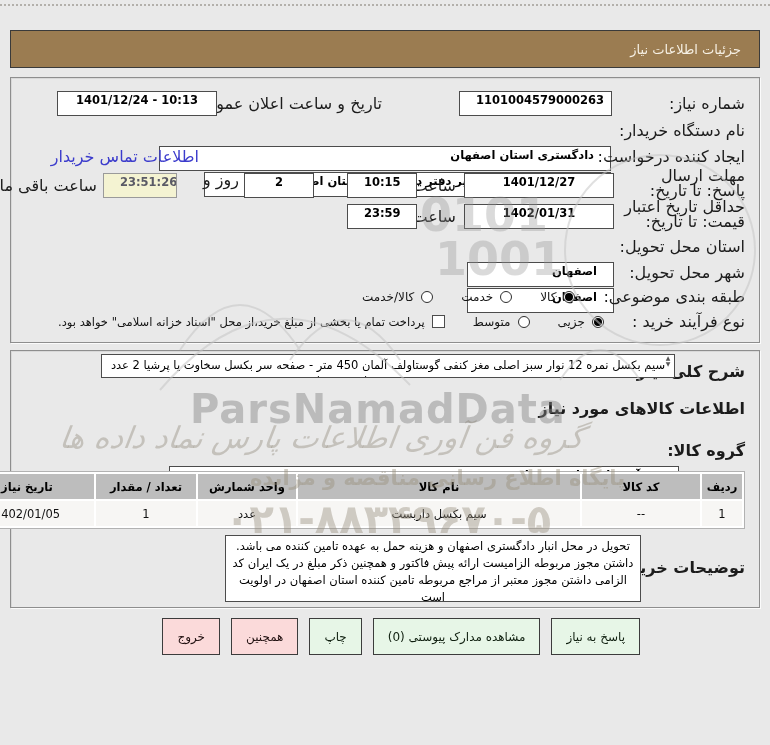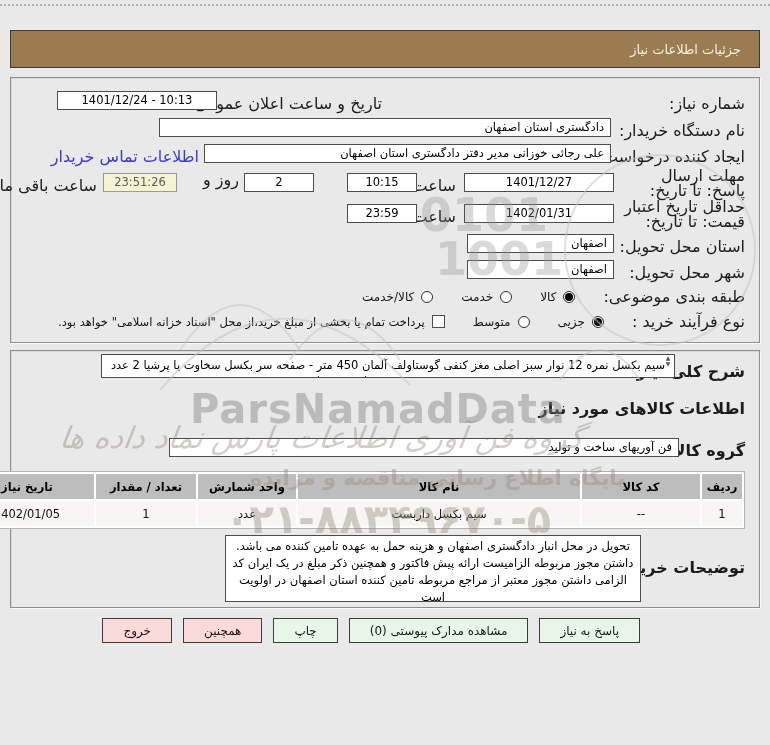--- a/index.html
+++ b/index.html
@@ -31,25 +31,25 @@
   }
   #box-info { top:77px; height:266px; }
   #box-need { top:350px; height:258px; }
 
   .lbl { position:absolute; white-space:nowrap; font-size:16px; color:#1c1c1c;text-align:right; }
   .lbl2 { white-space:normal; text-align:right; line-height:15px; font-size:16px; }
   .blbl { font-weight:bold; }
 
   .inp {
     position:absolute; background:#fff; border:1px solid #4c4c4c;
-    height:19px; line-height:17px; font-size:11.5px; padding:0 6px; color:#000;
-    overflow:hidden; white-space:nowrap;
+    height:25px; line-height:17px; font-size:11.5px; padding:0 16px; color:#000;
+    overflow:hidden; white-space:nowrap;font-weight:bold;
   }
   .ctr { text-align:center; direction:ltr; }
-  .rgt { text-align:right; }
+  .rgt { text-align:right;margin-top:28px; }
 
   .link { color:#3c3ccc; cursor:pointer; }
 
   .cdown { background:#f4f3d2; border:1px solid #9a9a9a; color:#5a5a66; }
 
   .radio {
     display:inline-block; width:12px; height:12px; border-radius:50%;
     border:1px solid #2e2e2e; background:#fff; position:relative; vertical-align:-2px;
     cursor:pointer;
   }
@@ -77,21 +77,21 @@
   
   .gtable { position:absolute; top:120px; right:14px; width:722px;
     border-collapse:separate; border-spacing:2px; background:#ffffff;
     border:1px solid #b2b2b2; table-layout:fixed; }
   .gtable th { background:#bdbdbd; font-weight:bold; font-size:11.5px; height:25px; color:#000; }
   .gtable td { background:#f7f6f4; font-size:11.5px; height:25px; text-align:center; color:#111; }
 
   
   .btnrow { position:absolute; top:618px; right:130px; display:flex; gap:11px; }
   .btn {
-    height:25px; padding:0 20px; font-size:12px; font-family:"DejaVu Sans",sans-serif;
+    height:37px; padding:0 14px; font-size:12px; font-family:"DejaVu Sans",sans-serif;
     border:1px solid #3c3c3c; display:flex; align-items:center; cursor:pointer; color:#102010;
   }
   .btn.green { background:#e7f6e7; }
   .btn.red { background:#fbdada; color:#201010; }
 
   
   .wm { position:absolute; pointer-events:none; z-index:30; }
   .wm-brand { top:386px; left:190px; font-size:40px; font-weight:bold;
     color:rgba(130,130,130,.45); direction:ltr; letter-spacing:1px; }
   .wm-callig { top:420px; left:60px; width:700px; font-size:30px; font-style:italic;
@@ -108,20 +108,21 @@
 
 <div class="dotted-top"></div>
 
 <div class="titlebar">
   <span>جزئیات اطلاعات نیاز</span>
 </div>
 
 <div class="gbox" id="box-info">
 
   <span class="lbl" style="top:16px; right:14px;">شماره نیاز:</span>
+  <div class="inp ctr" style="top:13px; right:147px; width:153px;">1101004579000263</div>
   <span class="lbl" style="top:16px; right:377px;">تاریخ و ساعت اعلان عمومی:</span>
   <div class="inp ctr" style="top:13px; right:542px; width:160px;">1401/12/24 - 10:13</div>
 
   <span class="lbl" style="top:43px; right:14px;">نام دستگاه خریدار:</span>
   <div class="inp rgt" style="top:40px; right:148px; width:452px;">دادگستری استان اصفهان</div>
 
   <span class="lbl" style="top:69px; right:14px;">ایجاد کننده درخواست:</span>
   <div class="inp rgt" style="top:66px; right:148px; width:407px;">علی رجائی خوزانی مدیر دفتر دادگستری استان اصفهان</div>
   <span class="lbl link" style="top:69px; right:560px;">اطلاعات تماس خریدار</span>
 

